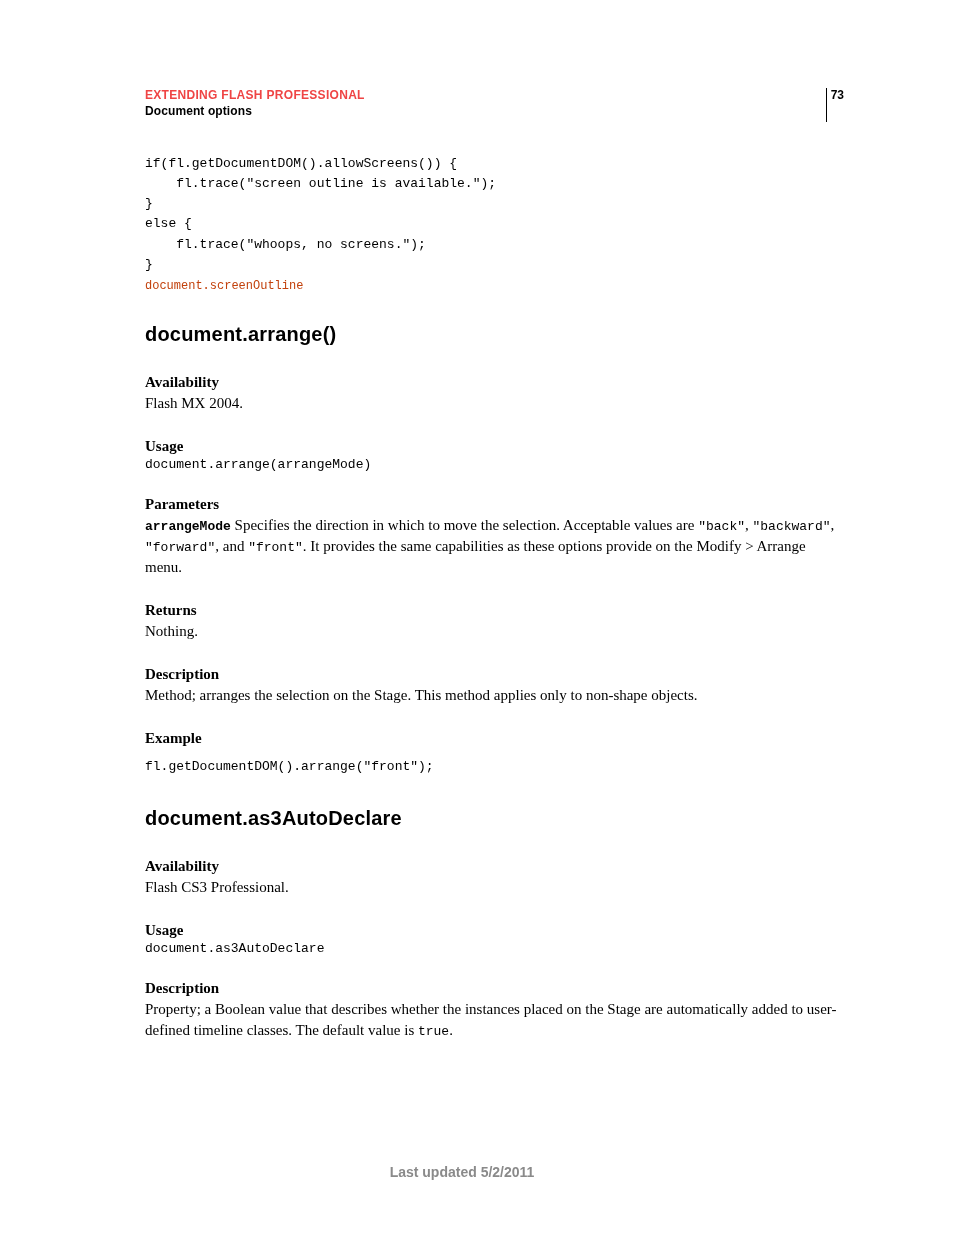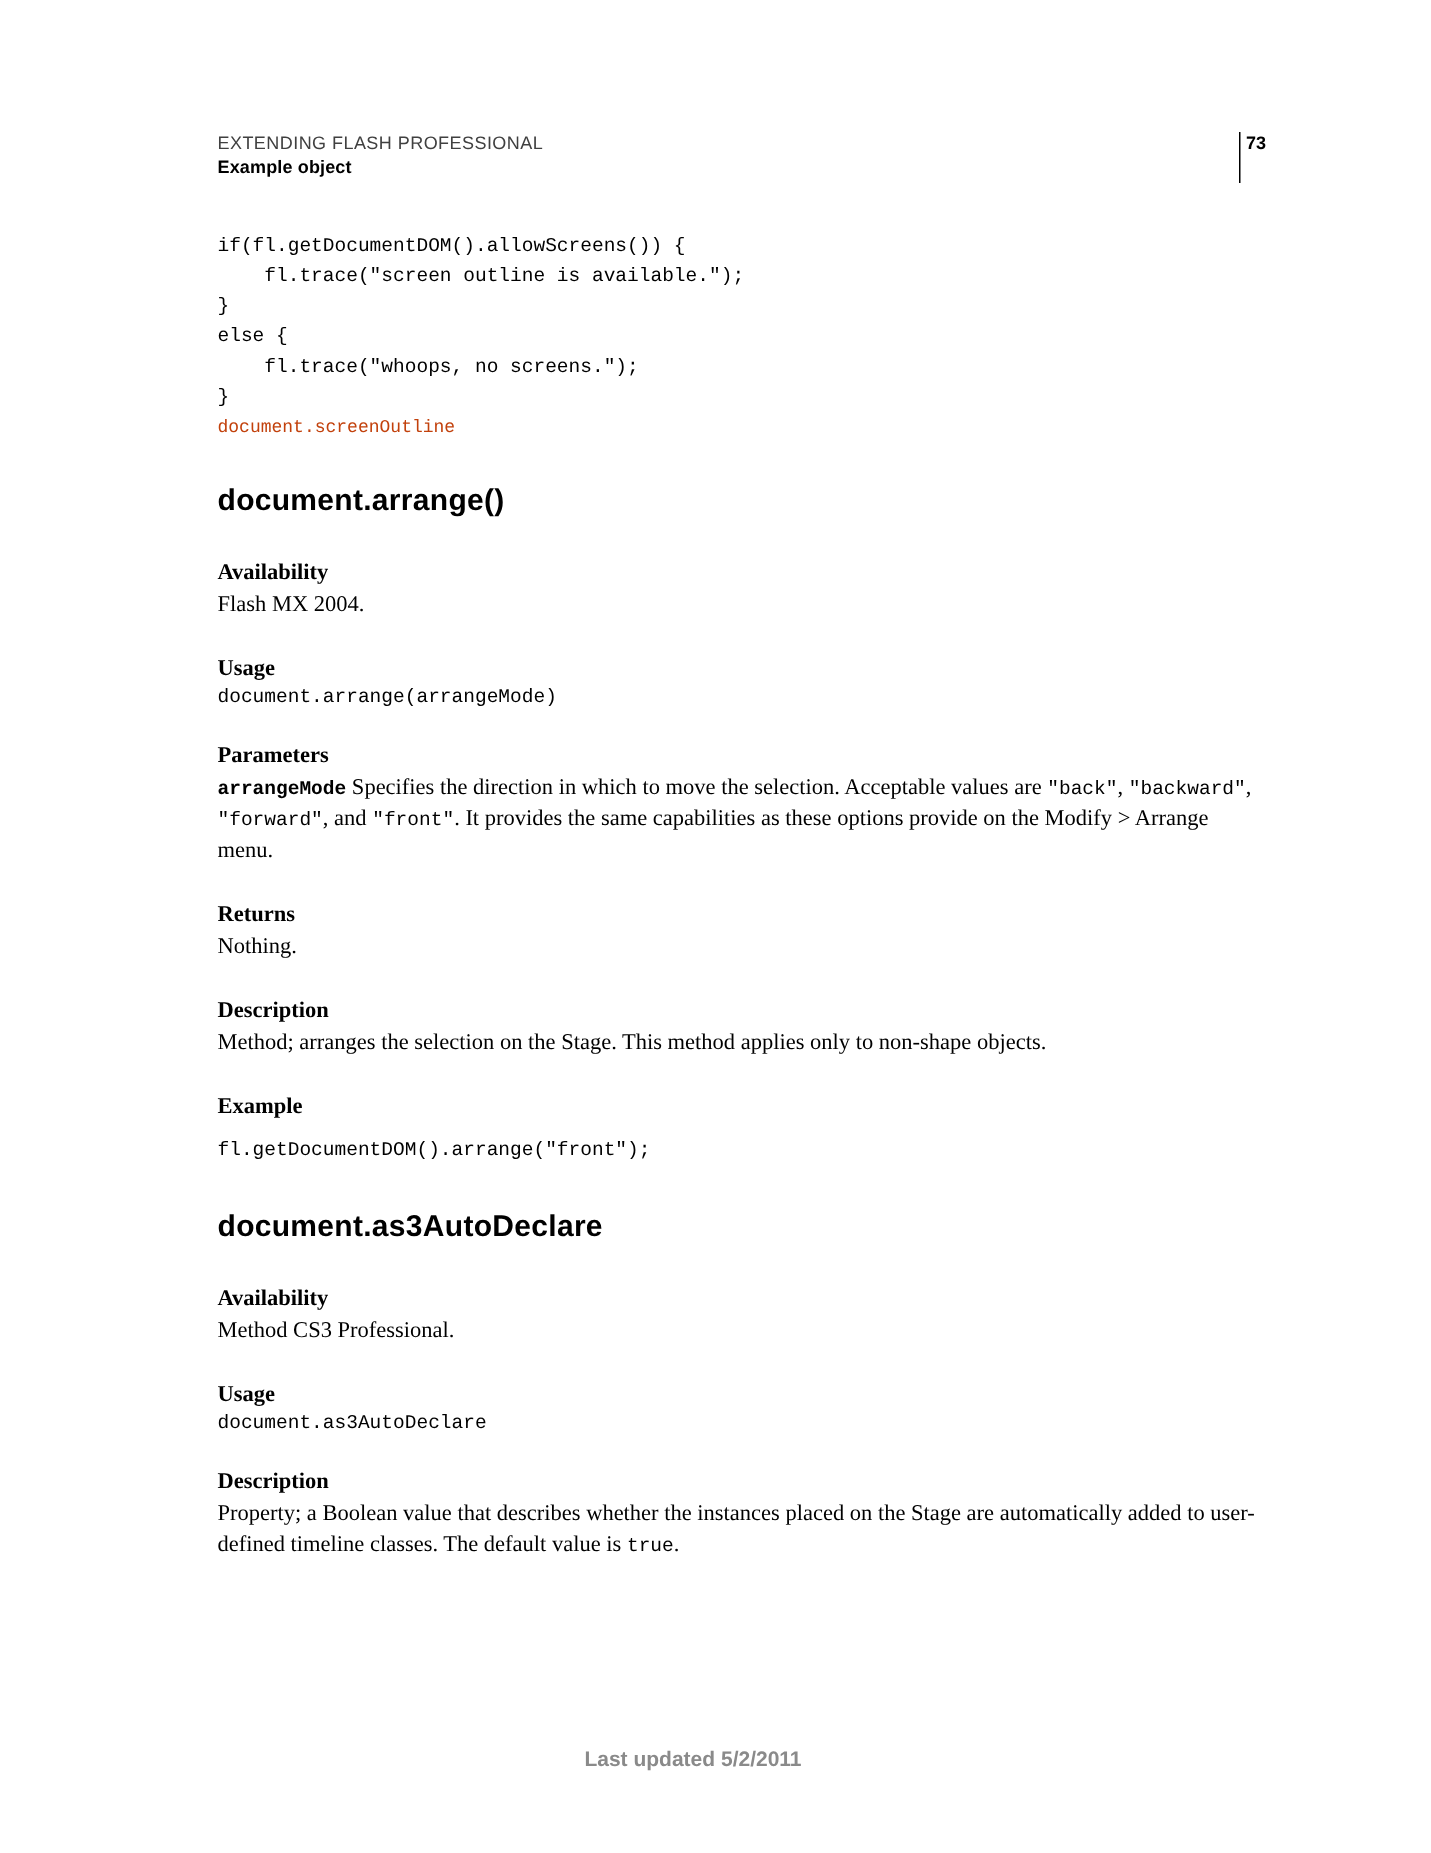--- a/index.html
+++ b/index.html
@@ -15,21 +15,22 @@
     box-sizing: border-box;
   }
   .page {
     padding: 88px 110px 0 145px;
     position: relative;
   }
   .header-line {
     font-family: "Myriad Pro", "Segoe UI", Arial, sans-serif;
     font-size: 12px;
     letter-spacing: 0.3px;
-    color: #404040;
+    color: #ef4444;
+    font-weight: bold;
   }
   .header-bold {
     font-family: "Myriad Pro", "Segoe UI", Arial, sans-serif;
     font-size: 12px;
     font-weight: 700;
     margin-top: 2px;
     letter-spacing: 0.1px;
   }
   .page-number {
     position: absolute;
@@ -103,21 +104,21 @@
   .block { margin-top: 36px; }
 </style>
 </head>
 <body>
 
 <div class="page">
   <div class="vrule"></div>
   <div class="page-number">73</div>
 
   <div class="header-line">EXTENDING FLASH PROFESSIONAL</div>
-  <div class="header-bold">Example object</div>
+  <div class="header-bold">Document options</div>
 
   <div class="block">
     <pre class="code">if(fl.getDocumentDOM().allowScreens()) {
     fl.trace("screen outline is available.");
 }
 else {
     fl.trace("whoops, no screens.");
 }</pre>
   </div>
 
@@ -141,21 +142,21 @@
 
   <div class="section-head">Description</div>
   <p class="body-text">Method; arranges the selection on the Stage. This method applies only to non-shape objects.</p>
 
   <div class="section-head">Example</div>
   <pre class="code" style="margin-top:10px">fl.getDocumentDOM().arrange("front");</pre>
 
   <h2 class="api-title">document.as3AutoDeclare</h2>
 
   <div class="section-head" style="margin-top:0">Availability</div>
-  <p class="body-text">Method CS3 Professional.</p>
+  <p class="body-text">Flash CS3 Professional.</p>
 
   <div class="section-head">Usage</div>
   <div class="code-inline">document.as3AutoDeclare</div>
 
   <div class="section-head">Description</div>
   <p class="body-text">
     <span>Property; a Boolean value that describes whether the instances placed on the Stage are automatically added to user-defined timeline classes. The default value is </span><span class="code-inline">true</span><span>.</span>
   </p>
 </div>
 

